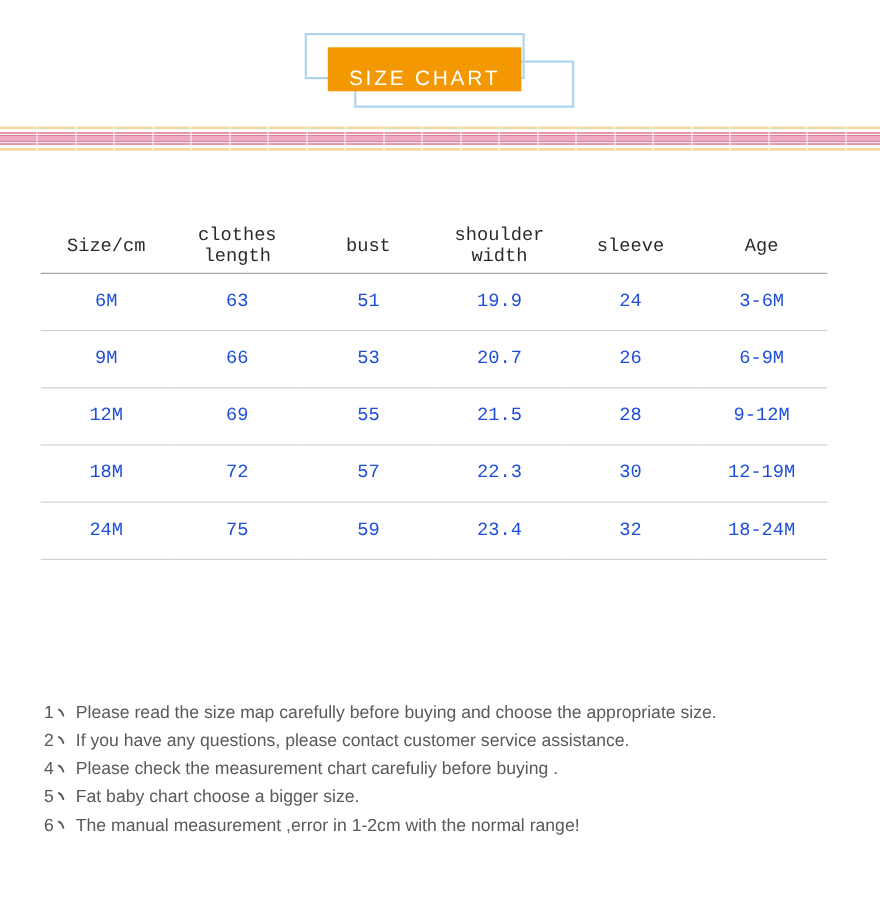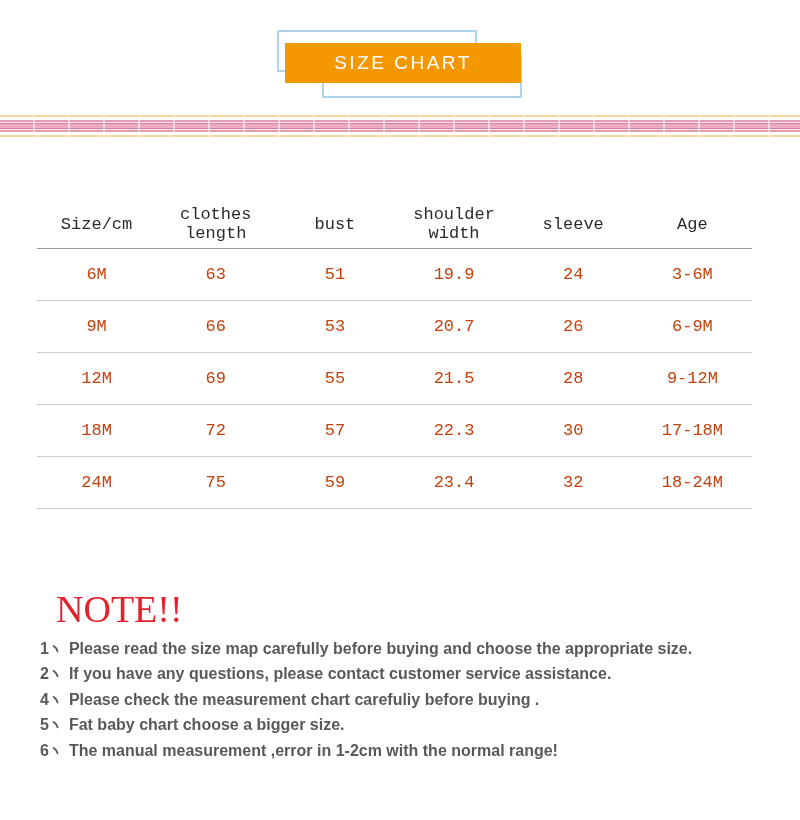--- a/index.html
+++ b/index.html
@@ -18,24 +18,24 @@
   .outline-rect {
     position: absolute;
     border: 2px solid #aed4ee;
     box-sizing: border-box;
     background: transparent;
   }
   .outline-back  { left: 0;   top: 0;    width: 200px; height: 42px; }
   .outline-front { left: 45px; top: 25px; width: 200px; height: 43px; }
   .orange-banner {
     position: absolute;
-    left: 8px; top: 13px;
-    width: 236px; height: 40px;
+    left: 21px; top: 13px;
+    width: 176px; height: 40px;
     background: #f39800;
-    display: flex; align-items: center; justify-content: center;
+    display: flex; align-items: flex-end; justify-content: center;
     color: #ffffff;
     font-size: 19px;
     letter-spacing: 2.5px;
     font-weight: 400;
   }
 
   
   .stripe-border {
     position: absolute;
     left: 0; top: 115px;
@@ -72,21 +72,21 @@
     font-size: 17px;
     color: #2b2b2b;
     text-align: center;
     vertical-align: middle;
     border-bottom: 1px solid #9a9a9a;
     padding: 0;
   }
   table.size-table td {
     height: 51px;
     font-size: 17px;
-    color: #c2410c;
+    color: #1d4ed8;
     text-align: center;
     vertical-align: middle;
     border-bottom: 1px solid #cfcdc9;
     padding: 0;
   }
 
   
   .note-heading {
     position: absolute;
     left: 56px; top: 590px;
@@ -95,21 +95,20 @@
     line-height: 1;
     color: #e2242e;
     font-weight: 400;
   }
   .notes-list {
     position: absolute;
     left: 40px; top: 636px;
     margin: 0; padding: 0;
     list-style: none;
     width: 720px;
-    font-weight: bold;
   }
   .notes-list li {
     font-size: 16px;
     color: #58595a;
     line-height: 25.4px;
     white-space: nowrap;
   }
   .note-num { display: inline-block; margin-right: 1px; }
   .cjk-comma { margin: 0 9px 0 2px; }
   .note-text { display: inline; }
@@ -165,35 +164,34 @@
             <td>21.5</td>
             <td>28</td>
             <td>9-12M</td>
           </tr>
           <tr>
             <td>18M</td>
             <td>72</td>
             <td>57</td>
             <td>22.3</td>
             <td>30</td>
-            <td>17-18M</td>
+            <td>12-19M</td>
           </tr>
           <tr>
             <td>24M</td>
             <td>75</td>
             <td>59</td>
             <td>23.4</td>
             <td>32</td>
             <td>18-24M</td>
           </tr>
         </tbody>
     </table>
   </div>
 
-  <div class="note-heading">NOTE!!</div>
 
   <ul class="notes-list">
       <li><span class="note-num">1</span><svg width="8" height="11" viewBox="0 0 8 11" class="cjk-comma">
           <path d="M1.5 3 Q4.5 4.5 5.6 8.5" stroke="#58595a" stroke-width="1.7" stroke-linecap="round" fill="none"></path>
         </svg><span class="note-text">Please read the size map carefully before buying and choose the appropriate size.</span></li>
       <li><span class="note-num">2</span><svg width="8" height="11" viewBox="0 0 8 11" class="cjk-comma">
           <path d="M1.5 3 Q4.5 4.5 5.6 8.5" stroke="#58595a" stroke-width="1.7" stroke-linecap="round" fill="none"></path>
         </svg><span class="note-text">If you have any questions, please contact customer service assistance.</span></li>
       <li><span class="note-num">4</span><svg width="8" height="11" viewBox="0 0 8 11" class="cjk-comma">
           <path d="M1.5 3 Q4.5 4.5 5.6 8.5" stroke="#58595a" stroke-width="1.7" stroke-linecap="round" fill="none"></path>

